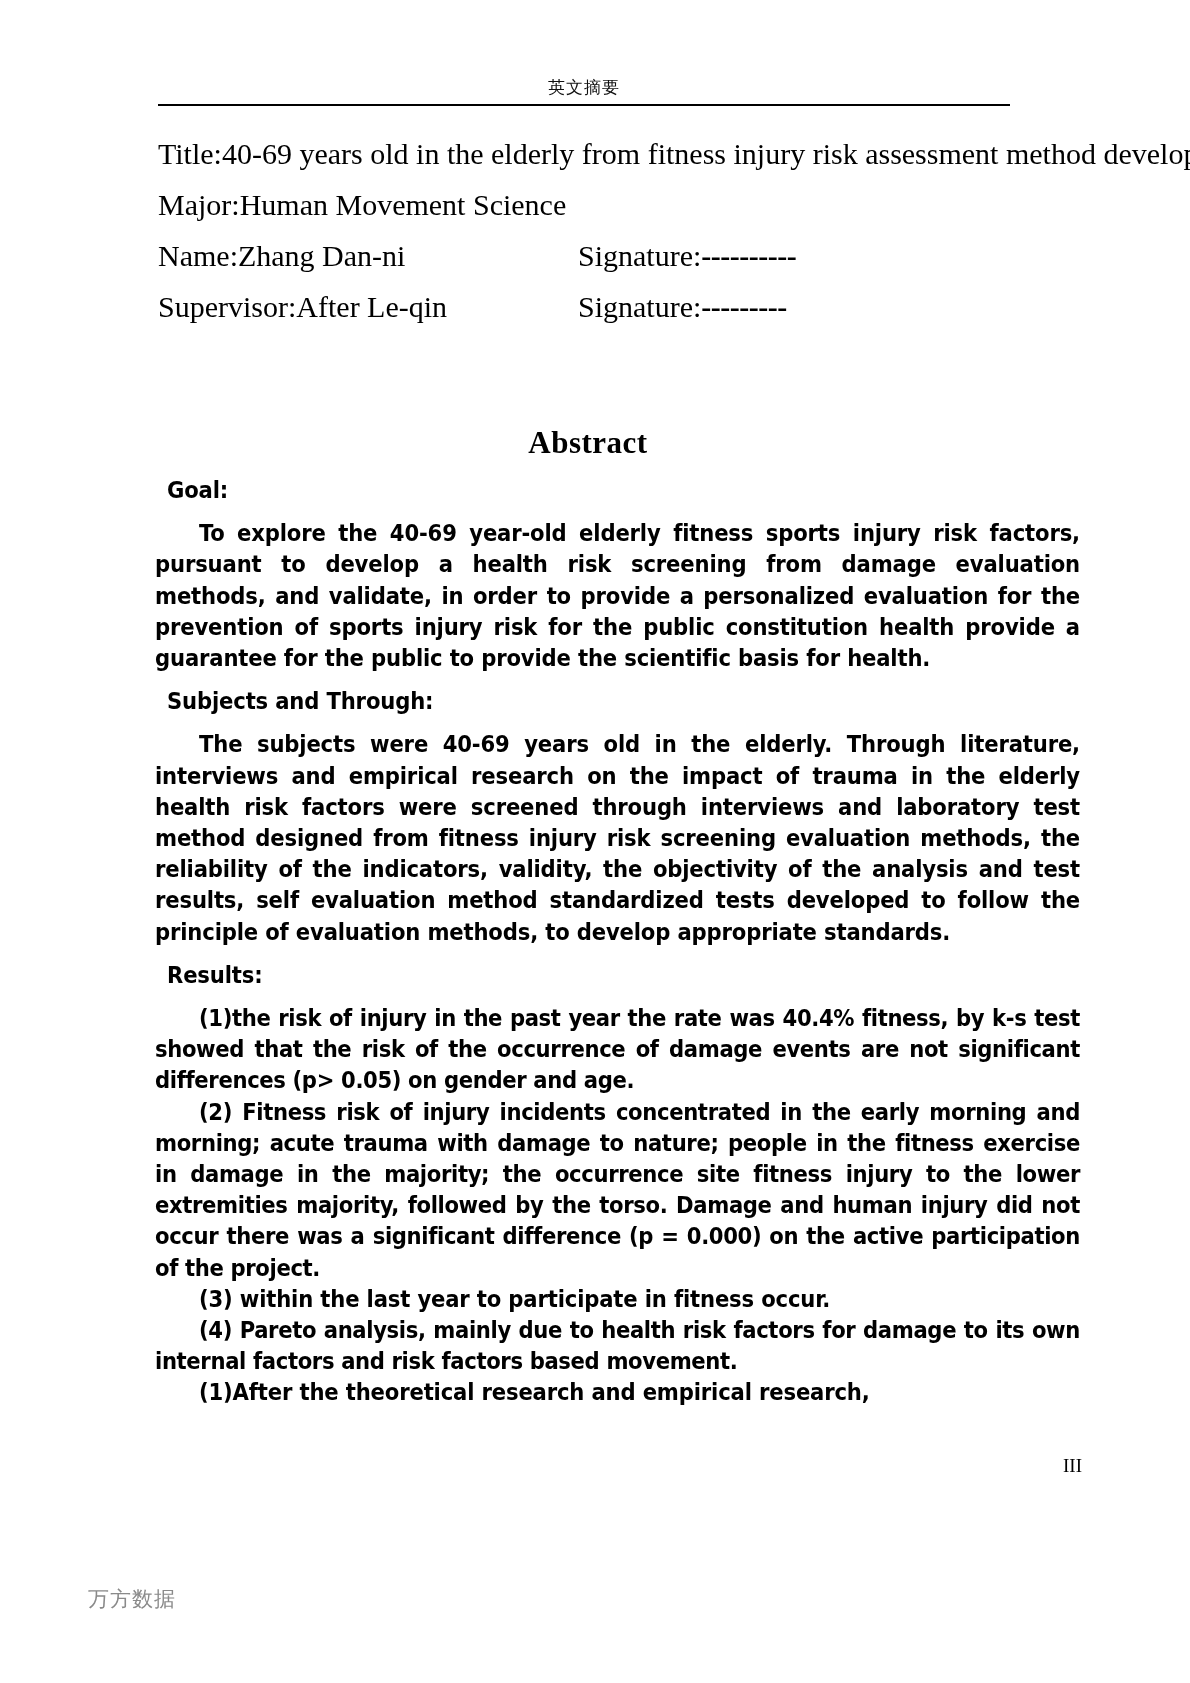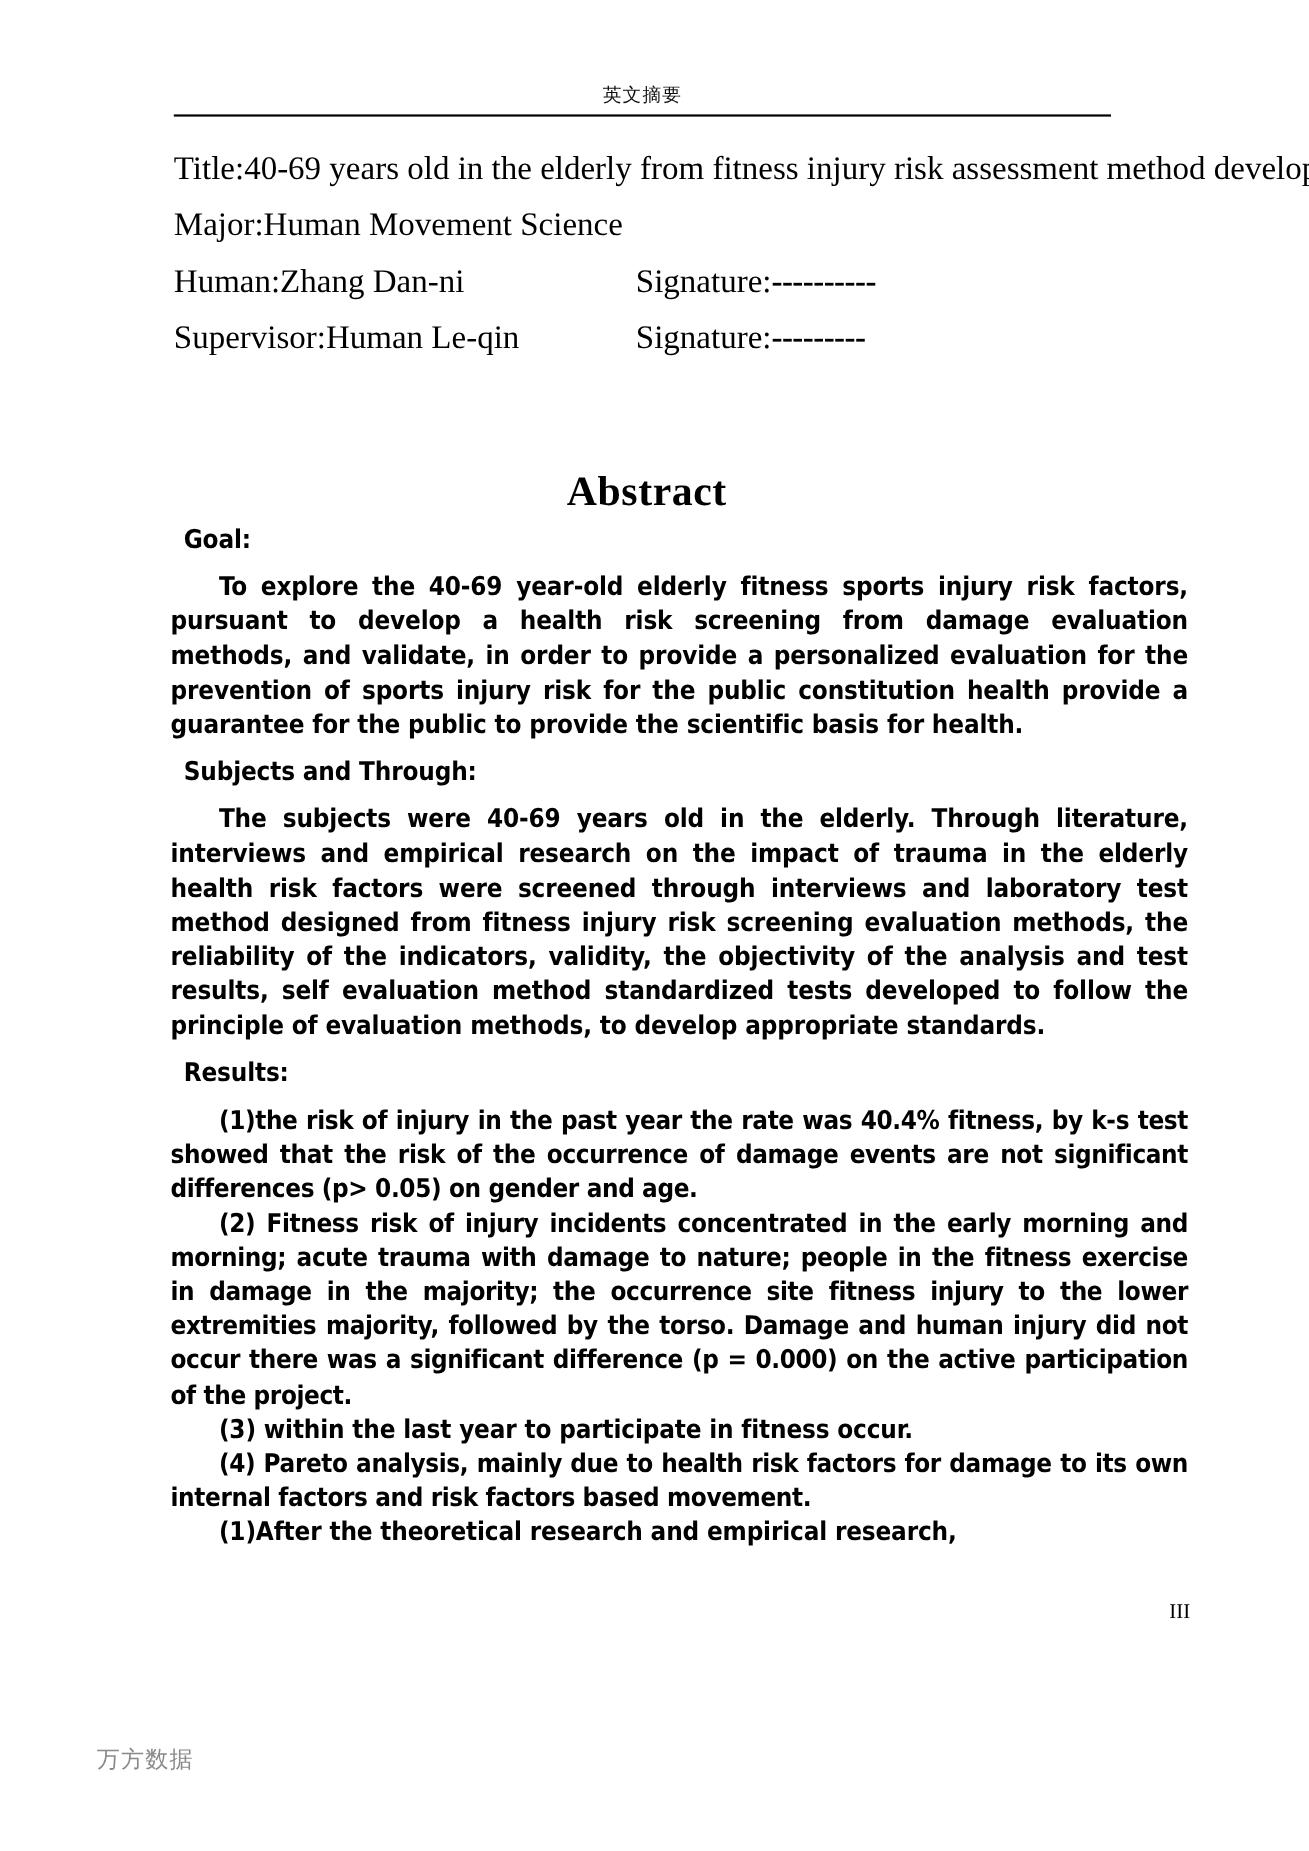--- a/index.html
+++ b/index.html
@@ -83,21 +83,21 @@
 
   
   .abstract-title {
     position: absolute;
     left: 158px;
     top: 425px;
     width: 860px;
     text-align: center;
     font-family: "Liberation Serif", "DejaVu Serif", serif;
     font-weight: bold;
-    font-size: 38px;
+    font-size: 31px;
     letter-spacing: 0.5px;
   }
 
   
   .body-block {
     position: absolute;
     left: 155px;
     top: 463px;
     width: 925px;
     font-family: "DejaVu Sans Condensed", "Liberation Sans Narrow", "Liberation Sans", sans-serif;
@@ -161,30 +161,30 @@
     <div class="meta-line">
       <span class="lbl">Title</span><span class="val">:</span><span class="val">40-69 years old in the elderly from fitness injury risk assessment method developed</span>
     </div>
 
     <div class="meta-line">
       <span class="lbl">Major:</span><span class="val">Human Movement Science</span>
     </div>
 
     <div class="meta-row">
       <div class="col-a">
-        <span class="lbl">Human:</span><span class="val">Zhang Dan-ni</span>
+        <span class="lbl">Name:</span><span class="val">Zhang Dan-ni</span>
       </div>
       <div class="col-b">
         <span class="lbl">Signature:</span><span class="dashes">----------</span>
       </div>
     </div>
 
     <div class="meta-row">
       <div class="col-a">
-        <span class="lbl">Supervisor:</span><span class="val">Human Le-qin</span>
+        <span class="lbl">Supervisor:</span><span class="val">After Le-qin</span>
       </div>
       <div class="col-b">
         <span class="lbl">Signature:</span><span class="dashes">---------</span>
       </div>
     </div>
 
   </div>
 
   <div class="abstract-title">Abstract</div>
 

